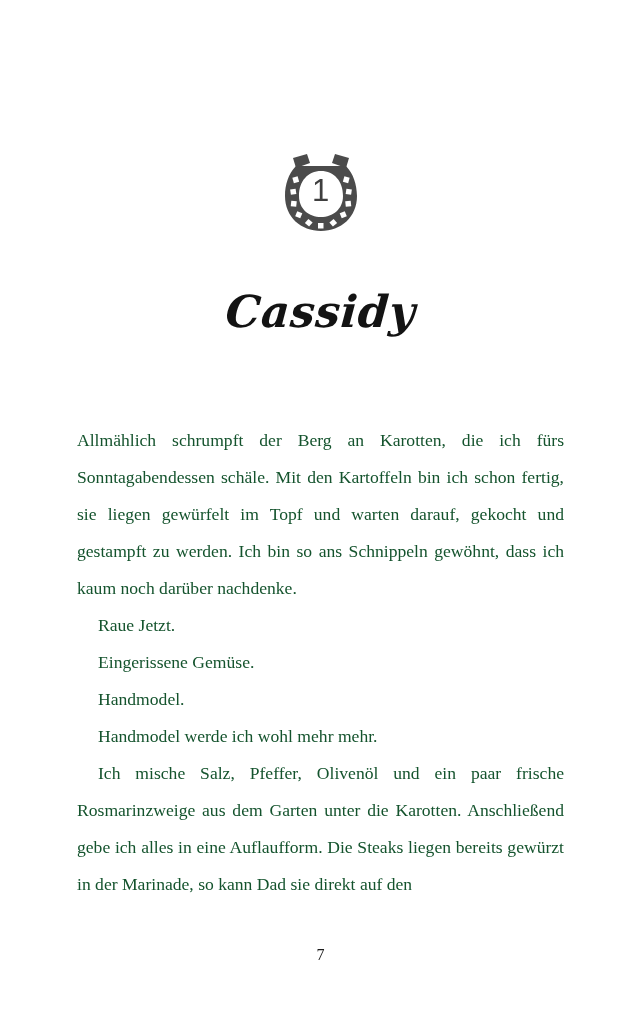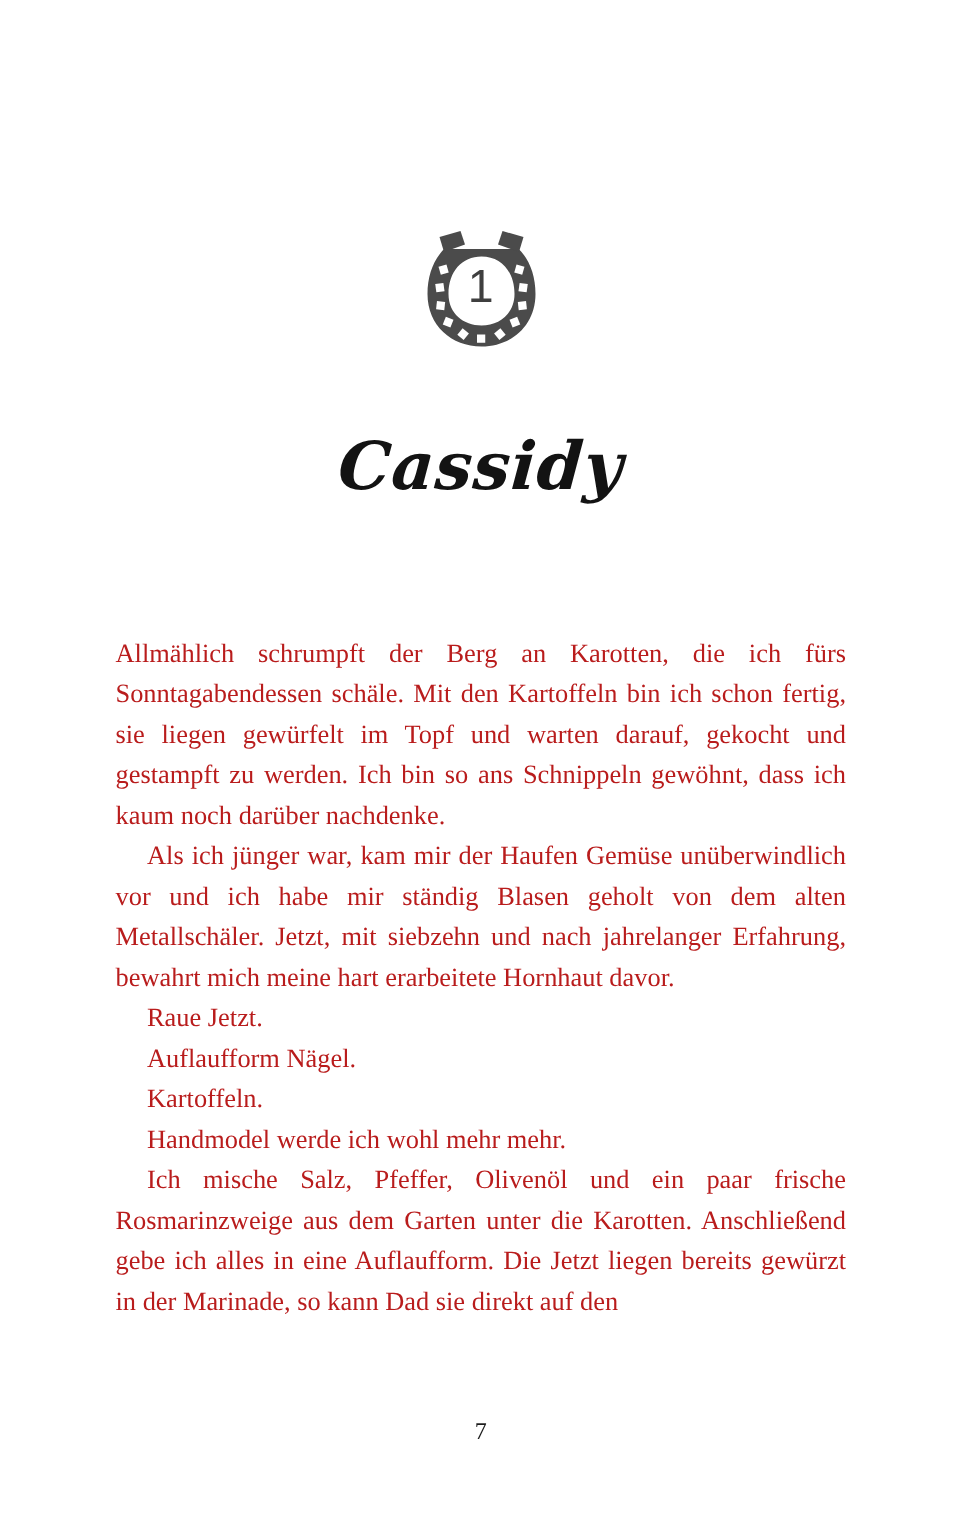--- a/index.html
+++ b/index.html
@@ -78,24 +78,24 @@
     transform: skewX(-4deg);
   }
 
   
   .body-text {
     position: absolute;
     left: 77px;
     top: 422px;
     width: 487px;
     font-size: 17.6px;
-    line-height: 27px;
+    line-height: 37px;
     text-align: justify;
     text-justify: inter-word;
-    color: #b91c1c;
+    color: #14532d;
     hyphens: manual;
   }
   .body-text p {
     margin: 0;
     text-indent: 0;
   }
   .body-text p.indent {
     text-indent: 21px;
   }
 
@@ -151,23 +151,22 @@
         <rect x="57.5" y="68" width="5.5" height="5.5" fill="#ffffff" transform="rotate(-40 60.25 70.75)"></rect>
       </svg>
       <div class="chapter-number">1</div>
     </div>
   </div>
 
   <div class="chapter-title">Cassidy</div>
 
   <div class="body-text">
     <p>Allmählich schrumpft der Berg an Karotten, die ich fürs Sonntagabendessen schäle. Mit den Kartoffeln bin ich schon fertig, sie liegen gewürfelt im Topf und warten darauf, gekocht und gestampft zu werden. Ich bin so ans Schnippeln gewöhnt, dass ich kaum noch darüber nachdenke.</p>
-    <p class="indent">Als ich jünger war, kam mir der Haufen Gemüse unüberwindlich vor und ich habe mir ständig Blasen geholt von dem alten Metallschäler. Jetzt, mit siebzehn und nach jahrelanger Erfahrung, bewahrt mich meine hart erarbeitete Hornhaut davor.</p>
     <p class="indent">Raue Jetzt.</p>
-    <p class="indent">Auflaufform Nägel.</p>
-    <p class="indent">Kartoffeln.</p>
+    <p class="indent">Eingerissene Gemüse.</p>
+    <p class="indent">Handmodel.</p>
     <p class="indent">Handmodel werde ich wohl mehr mehr.</p>
-    <p class="indent">Ich mische Salz, Pfeffer, Olivenöl und ein paar frische Rosmarinzweige aus dem Garten unter die Karotten. Anschließend gebe ich alles in eine Auflaufform. Die Jetzt liegen bereits gewürzt in der Marinade, so kann Dad sie direkt auf den</p>
+    <p class="indent">Ich mische Salz, Pfeffer, Olivenöl und ein paar frische Rosmarinzweige aus dem Garten unter die Karotten. Anschließend gebe ich alles in eine Auflaufform. Die Steaks liegen bereits gewürzt in der Marinade, so kann Dad sie direkt auf den</p>
   </div>
 
   <div class="folio">7</div>
 
 </div>
 
 </body></html>

